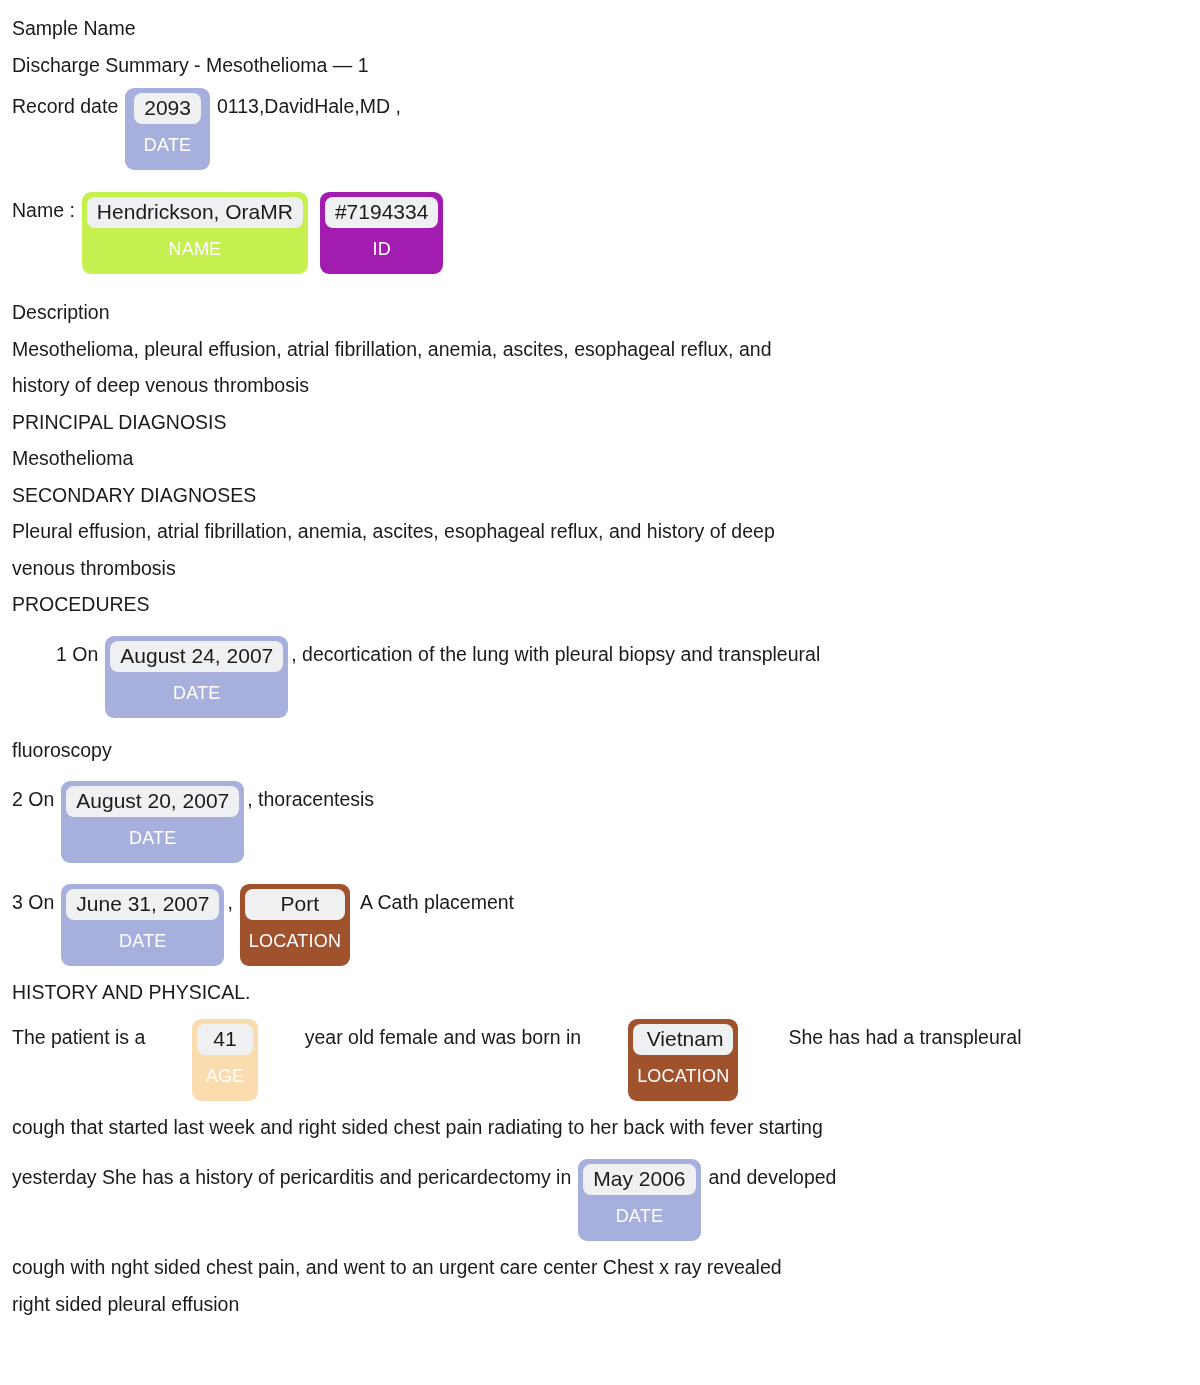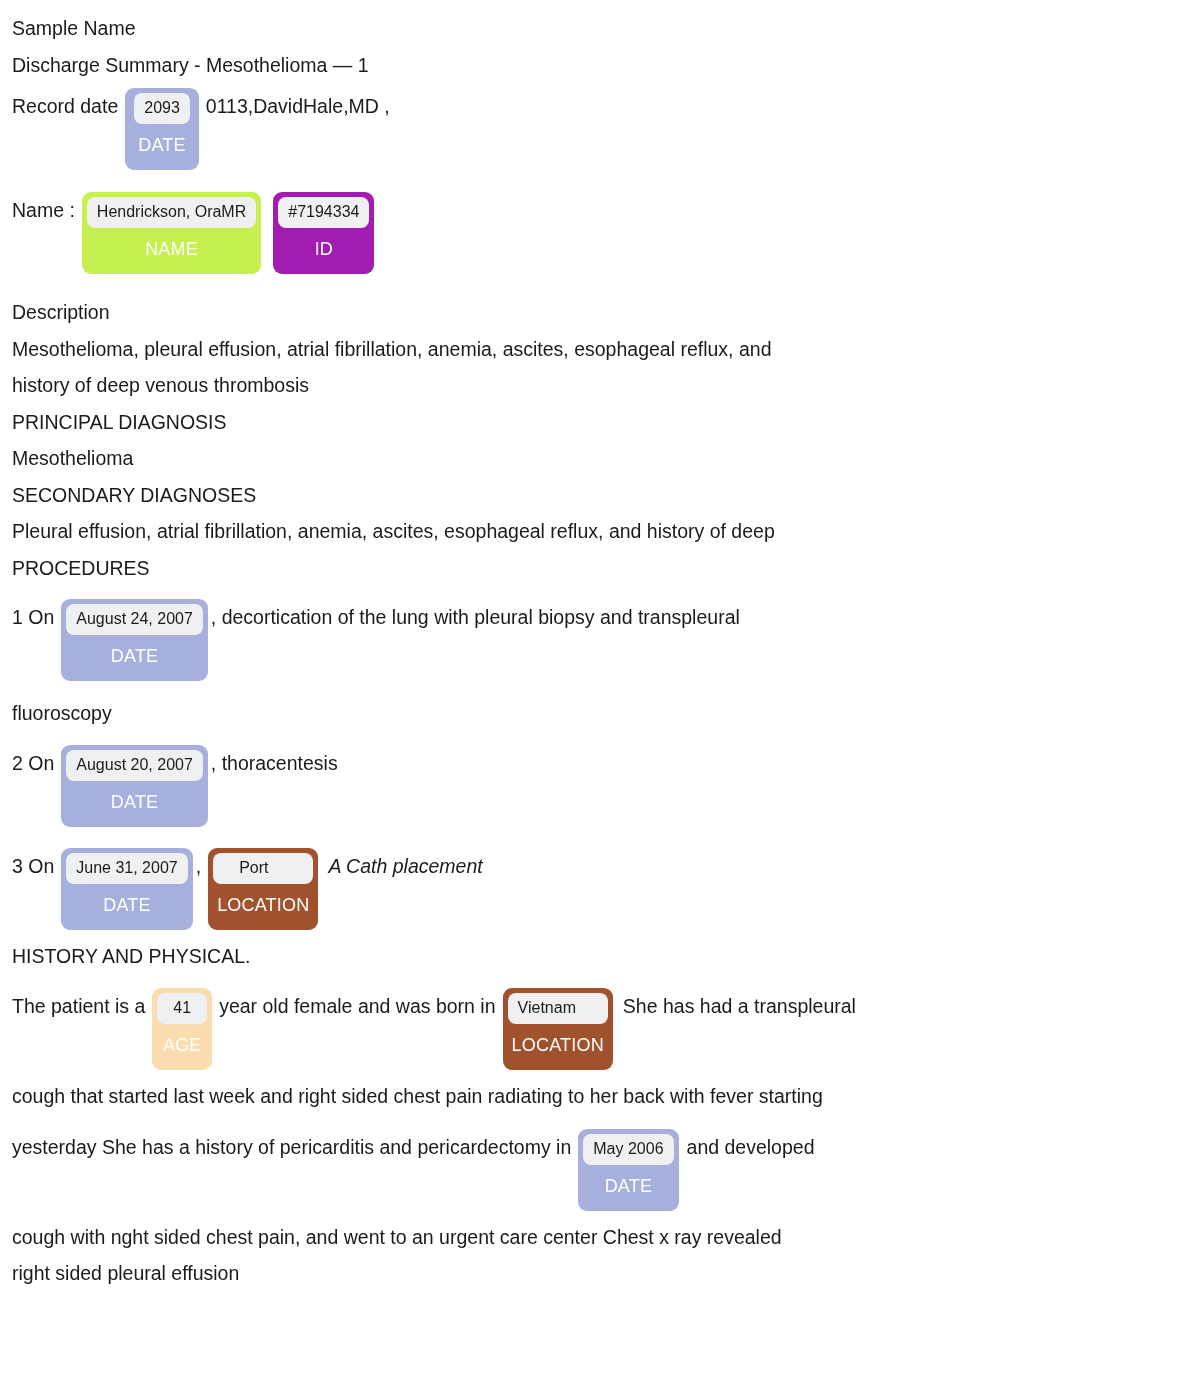--- a/index.html
+++ b/index.html
@@ -40,48 +40,48 @@
     font-size: 19.5px;
     white-space: nowrap;
   }
   .ent-row > .txt {
     line-height: 36.5px;
     display: inline-block;
   }
   
   .ent-row.r-record    { margin-top: 5px; }
   .ent-row.r-name      { margin-top: 22px; }
-  .ent-row.r-proc1     { margin-top: 13px; }
+  .ent-row.r-proc1     { margin-top: 13px; margin-left: 44px; }
   .ent-row.r-proc2     { margin-top: 13px; }
   .ent-row.r-proc3     { margin-top: 13px; }
-  .ent-row.r-history   { margin-top: 14px; }
+  .ent-row.r-history   { margin-top: 8px; gap: 40px; }
   .ent-row.r-pericard  { margin-top: 14px; }
 
   .txt-pad-l { padding-left: 7px; }
   .txt-pad-r { padding-right: 7px; }
   .txt-tight-l { padding-left: 3px; }
 
   
   .ent {
     display: inline-flex;
     flex-direction: column;
     align-items: stretch;
     border-radius: 9px;
     padding: 5px 5px 5px 5px;
     box-sizing: border-box;
     vertical-align: top;
   }
   .ent .chip {
     background: #eff0f2;
     border-radius: 8px;
     color: #1b1b1b;
-    font-size: 16px;
+    font-size: 21px;
     line-height: 26px;
     padding: 2px 10px 3px 10px;
-    text-align: left;
+    text-align: right;
     white-space: nowrap;
   }
   .ent .tag {
     font-size: 18px;
     line-height: 22px;
     color: #ffffff;
     text-align: center;
     padding: 10px 4px 9px 4px;
     letter-spacing: 0.2px;
     white-space: nowrap;
@@ -135,20 +135,21 @@
 
   <div class="line plain">Description</div>
   <div class="line plain">Mesothelioma, pleural effusion, atrial fibrillation, anemia, ascites, esophageal reflux, and</div>
   <div class="line plain">history of deep venous thrombosis</div>
 
   <div class="line plain">PRINCIPAL DIAGNOSIS</div>
   <div class="line plain">Mesothelioma</div>
 
   <div class="line plain">SECONDARY DIAGNOSES</div>
   <div class="line plain">Pleural effusion, atrial fibrillation, anemia, ascites, esophageal reflux, and history of deep</div>
+  <div class="line plain">venous thrombosis</div>
 
   <div class="line plain">PROCEDURES</div>
 
   <div class="ent-row r-proc1">
     <span class="txt txt-pad-r">1 On</span>
     <span class="ent date">
       <span class="chip">August 24, 2007</span>
       <span class="tag">DATE</span>
     </span>
     <span class="txt txt-tight-l">, decortication of the lung with pleural biopsy and transpleural</span>
@@ -171,21 +172,21 @@
     <span class="txt txt-pad-r">3 On</span>
     <span class="ent date">
       <span class="chip">June 31, 2007</span>
       <span class="tag">DATE</span>
     </span>
     <span class="txt txt-tight-l txt-pad-r">,</span>
     <span class="ent location">
       <span class="chip" style="padding-left:26px;padding-right:26px;">Port</span>
       <span class="tag">LOCATION</span>
     </span>
-    <span class="txt" style="padding-left:10px;font-style:italic;">A Cath placement</span>
+    <span class="txt" style="padding-left:10px;">A Cath placement</span>
   </div>
 
   <div class="spacer-8"></div>
 
   <div class="line plain">HISTORY AND PHYSICAL.</div>
 
   <div class="ent-row r-history">
     <span class="txt txt-pad-r">The patient is a</span>
     <span class="ent age">
       <span class="chip" style="padding-left:16px;padding-right:16px;">41</span>

